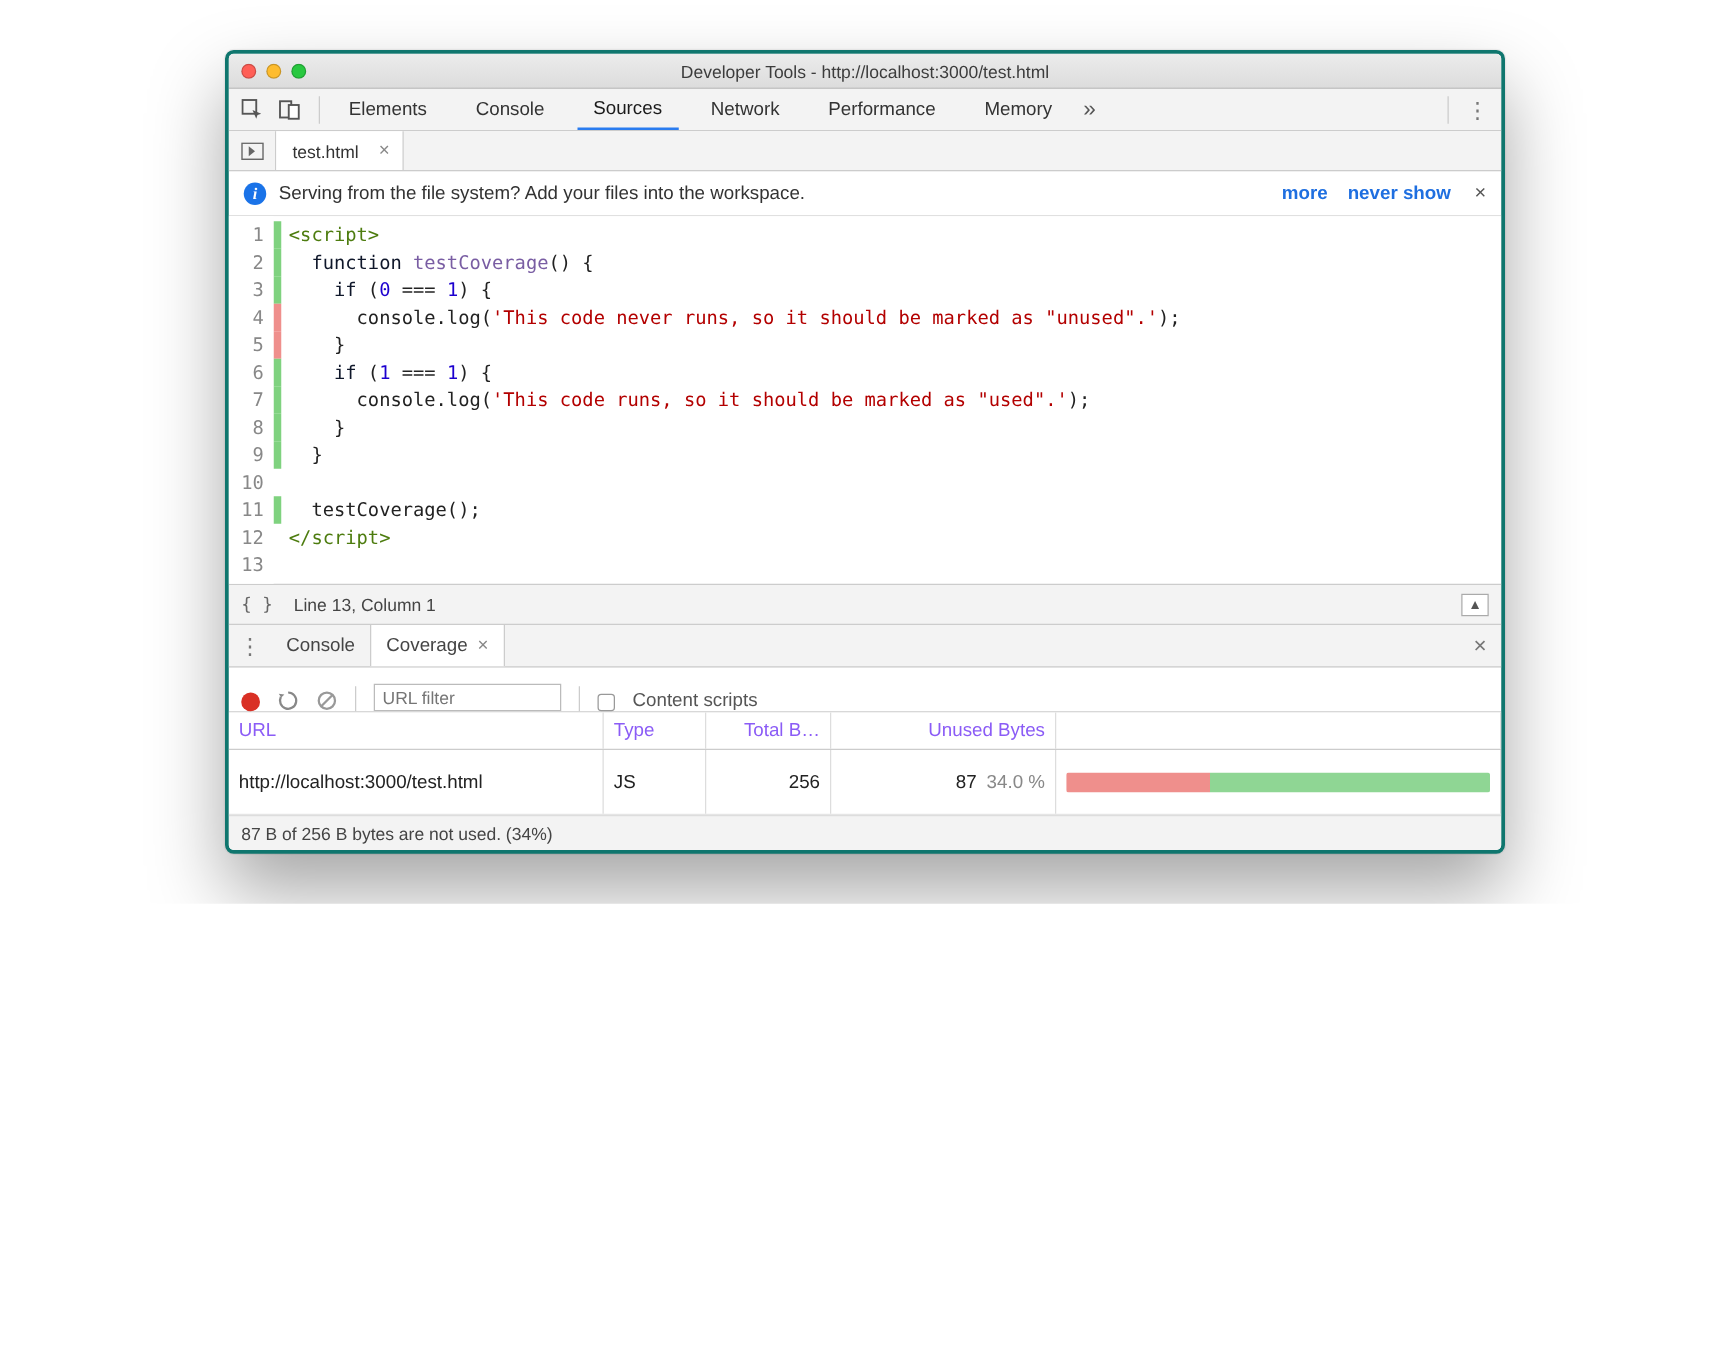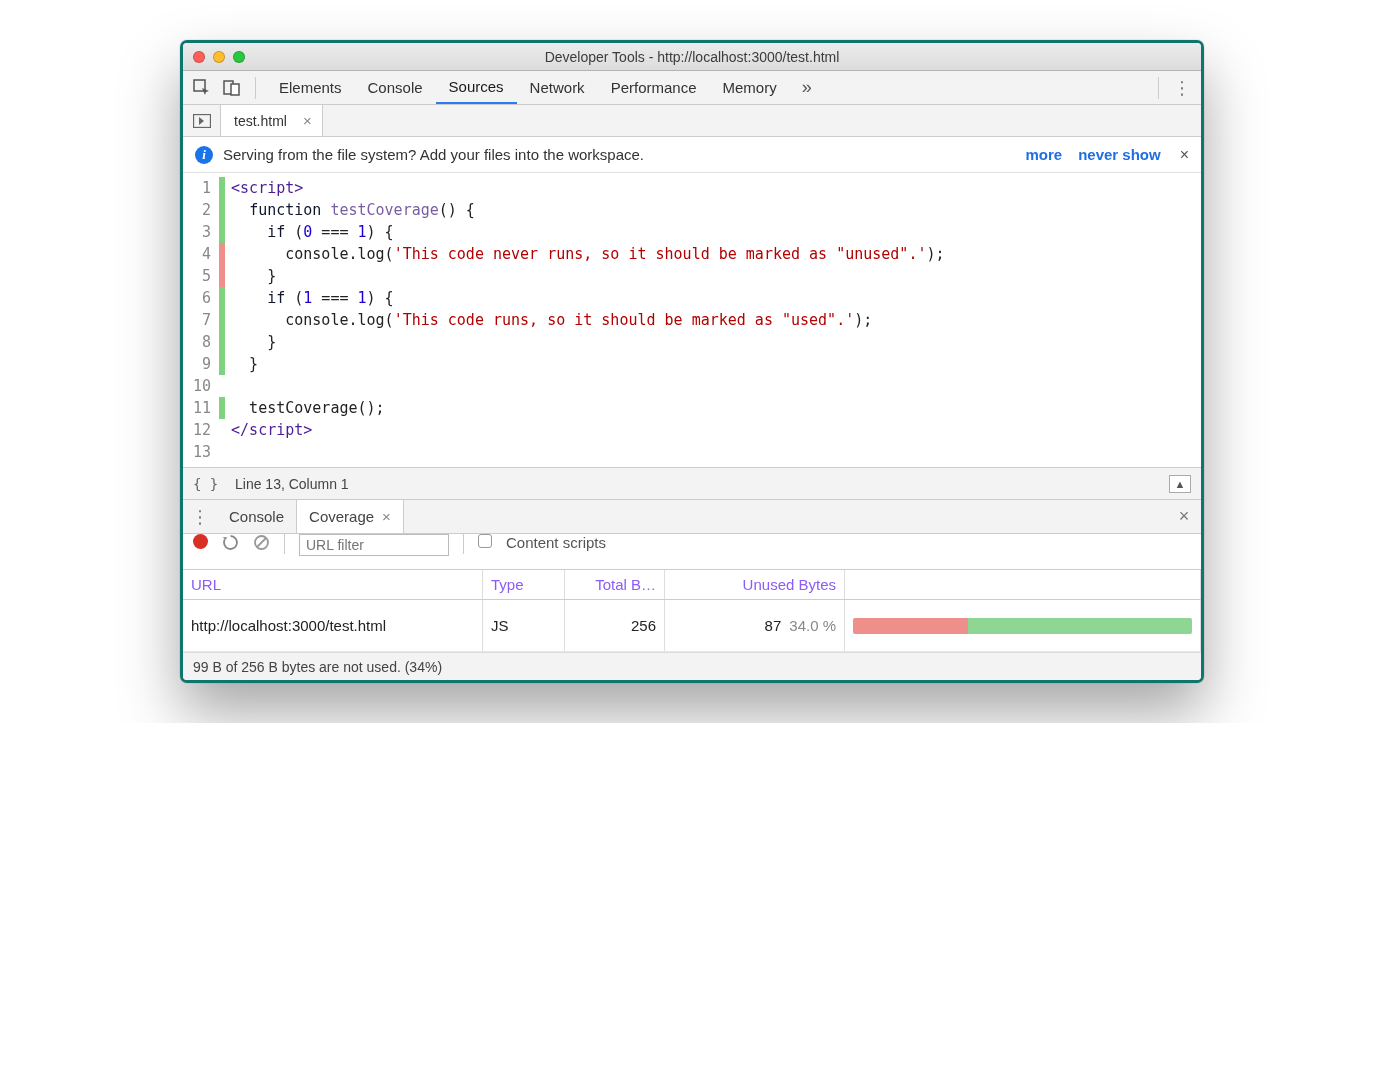--- a/index.html
+++ b/index.html
@@ -48,21 +48,21 @@
     padding: 0 6px;
     font-size: 15px;
     color: #555;
     gap: 4px;
   }
   .tb-icon {
     width: 26px; height: 26px; display: flex; align-items: center; justify-content: center;
     color: #555;
   }
   .tb-sep { width: 1px; height: 22px; background: #ccc; margin: 0 6px; }
-  .tb-tabs { display: flex; gap: 0; align-items: flex-start; height: 100%; }
+  .tb-tabs { display: flex; gap: 13px; align-items: flex-start; height: 100%; }
   .tb-tab {
     padding: 0 13px; height: 100%; display: flex; align-items: center;
     color: #333; cursor: default;
   }
   .tb-tab.active { color: #1a1a1a; border-bottom: 2px solid #2a7cf0; }
   .tb-more { padding: 0 8px; font-size: 18px; color: #555; }
   .tb-spacer { flex: 1; }
   .tb-menu { width: 26px; text-align: center; font-size: 18px; color: #777; }
   
   .filebar {
@@ -126,21 +126,21 @@
   .cov-col div { height: 22px; }
   .cov-green { background: #7fd27f; }
   .cov-red { background: #ef8f8c; }
   .code {
     padding: 4px 10px 4px 6px;
     white-space: pre;
     color: #222;
     flex: 1;
     overflow-x: auto;
   }
-  .tok-tag { color: #4c1d95; }
+  .tok-tag { color: #4d7c0f; }
   .tok-kw  { color: #0f172a; }
   .tok-fn  { color: #795da3; }
   .tok-num { color: #1c00cf; }
   .tok-str { color: #b30000; }
   
   .code-status {
     height: 32px; background: #f3f3f3;
     border-bottom: 1px solid #ccc;
     display: flex; align-items: center;
     padding: 0 10px; gap: 14px;
@@ -164,21 +164,21 @@
   .drawer-tab { display: flex; align-items: center; padding: 0 12px; }
   .drawer-tab.active {
     background: #fff; border-left: 1px solid #ccc; border-right: 1px solid #ccc;
   }
   .drawer-tab .close { margin-left: 8px; color: #888; font-size: 15px; }
   .drawer-spacer { flex: 1; }
   .drawer-x { width: 34px; display: flex; align-items: center; justify-content: center; color: #777; font-size: 18px; }
   
   .cov-toolbar {
     height: 36px; border-bottom: 1px solid #ccc;
-    display: flex; align-items: flex-start;
+    display: flex; align-items: flex-end;
     padding: 0 10px; gap: 14px;
     font-size: 15px; color: #555;
   }
   .rec-dot { width: 15px; height: 15px; border-radius: 50%; background: #d93025; }
   .tool-icon { color: #888; display: flex; align-items: center; }
   .url-filter {
     height: 22px; width: 150px; font-size: 14px;
     border: 1px solid #bbb; padding: 0 6px; color: #888;
     background: #fff;
   }
@@ -376,16 +376,16 @@
         <div class="col-bar">
           <div class="usage-bar">
             <div class="ub-red" style="width:34%"></div>
             <div class="ub-green" style="width:66%"></div>
           </div>
         </div>
       </div>
     </div>
 
   <div class="bottom-status">
-    <span>99 B of 256 B bytes are not used. (34%)</span>
+    <span>87 B of 256 B bytes are not used. (34%)</span>
   </div>
 
 </div>
 
 </body></html>

